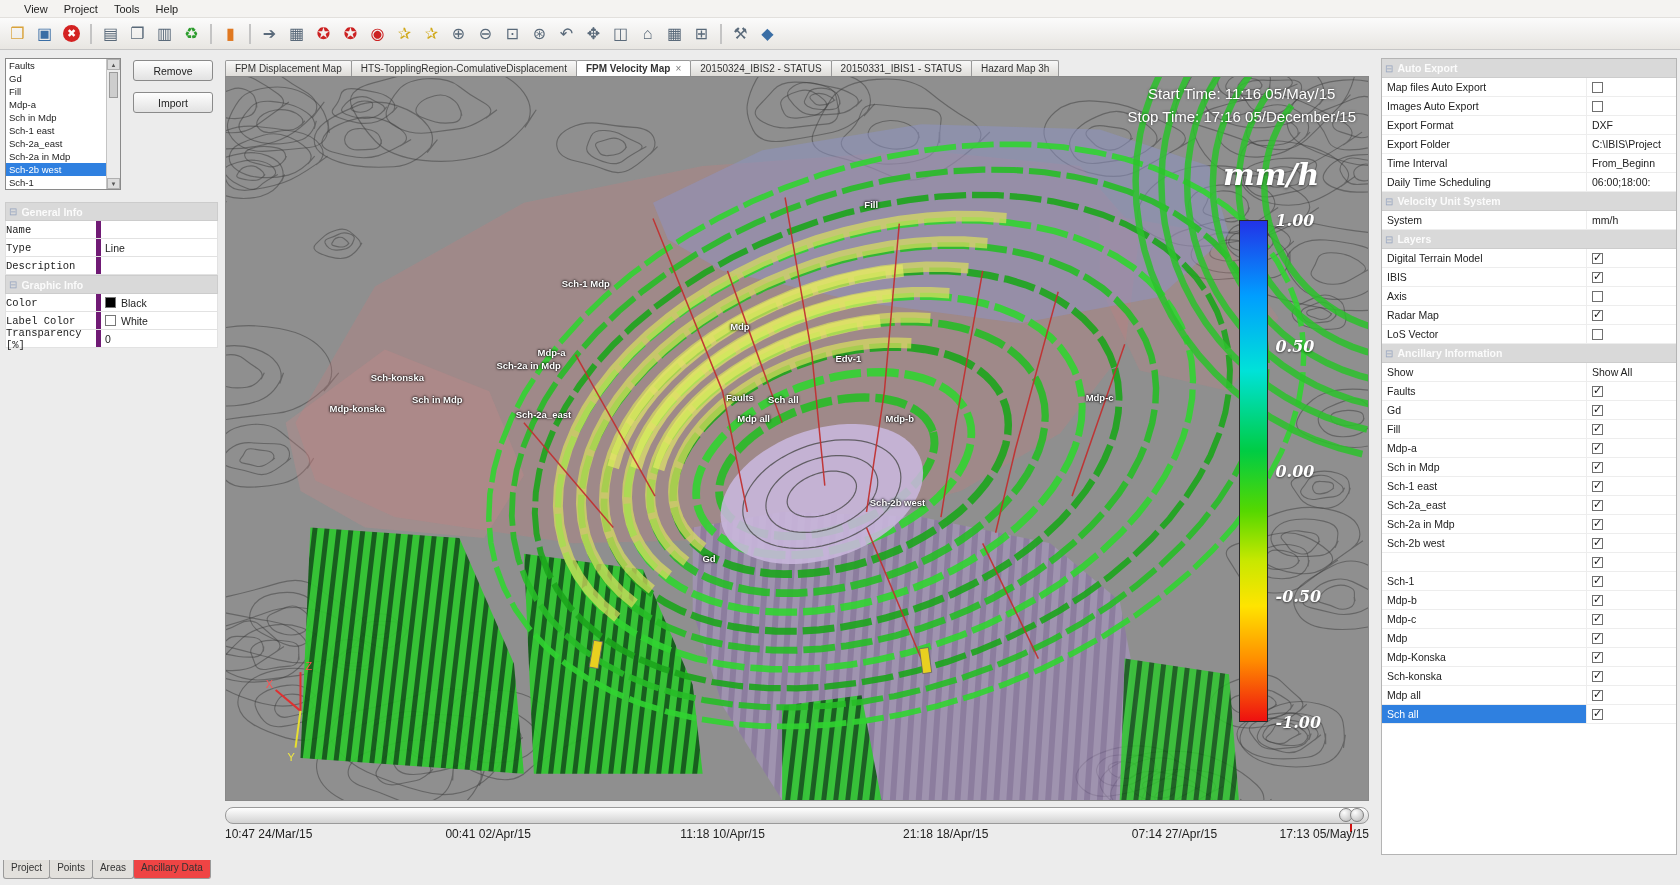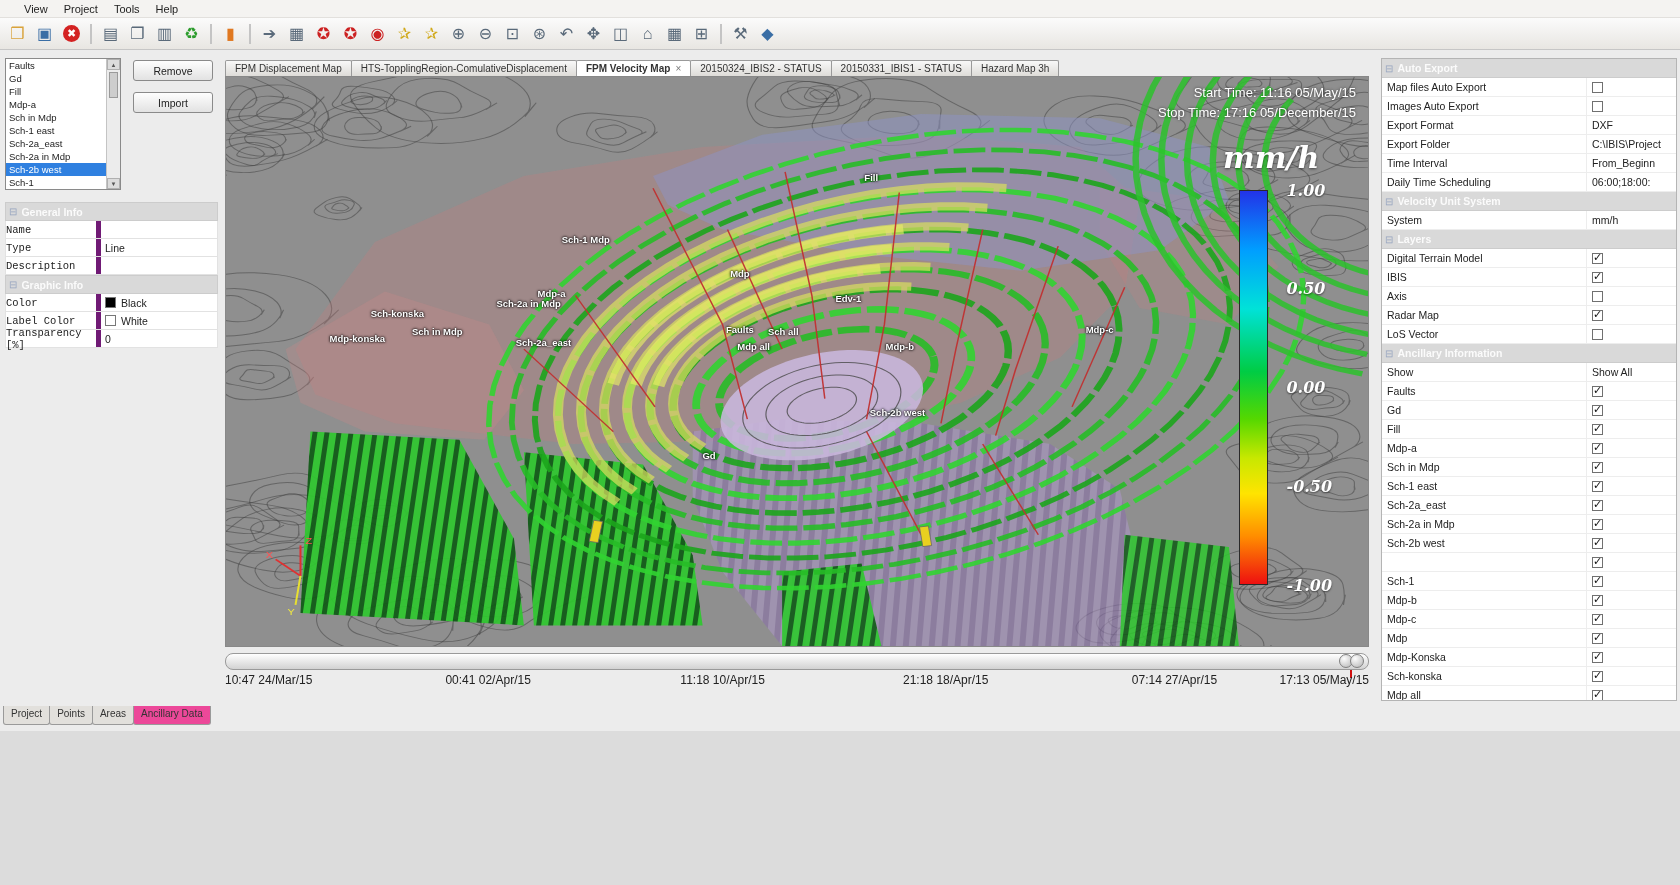--- a/index.html
+++ b/index.html
@@ -1,16 +1,16 @@
 <!DOCTYPE html>
 <html><head>
 <meta charset="utf-8">
 <style>
   html,body{margin:0;padding:0;background:#dcdcdc;}
-  .window{width:1680px;height:731px;background:#ececec;font-family:"Liberation Sans",sans-serif;
+  .window{width:1680px;height:885px;background:#ececec;font-family:"Liberation Sans",sans-serif;
           display:flex;flex-direction:column;overflow:hidden;position:relative;}
 
   
   .menubar{height:17px;background:#f4f3f1;display:flex;align-items:center;padding-left:16px;
            border-bottom:1px solid #e2e0dd;font-size:11px;color:#222;flex:0 0 auto;}
   .menu-item{padding:1px 8px;cursor:default;}
 
   
   .toolbar{height:31px;background:linear-gradient(#fbfbfb,#e8e6e2);display:flex;align-items:center;
            padding:0 4px;border-bottom:1px solid #c6c6c6;flex:0 0 auto;}
@@ -50,41 +50,41 @@
           font-size:10.5px;align-items:center;color:#222;}
   .pg-label{width:95px;border-right:5px solid #701a75;height:100%;display:flex;align-items:center;box-sizing:border-box;font-family:Liberation Mono, monospace;}
   .pg-value{flex:1;padding-left:4px;display:flex;align-items:center;gap:5px;overflow:hidden;}
   .swatch{display:none;width:11px;height:11px;border:1px solid #777;box-sizing:border-box;}
   .pg-row.sw .swatch{display:inline-block;}
 
   .lp-fill{flex:1;}
   .lp-tabs{display:flex;height:19px;padding-left:0px;}
   .lp-tab{font-size:10px;padding:2px 7px 3px;background:#e2e0dc;border:1px solid #9a9a9a;border-top:none;
           border-radius:0 0 3px 3px;margin-right:-1px;color:#333;white-space:nowrap;}
-  .lp-tab.active{background:#ec4899;z-index:2;position:relative;}
+  .lp-tab.active{background:#ef4444;z-index:2;position:relative;}
 
   
   .main{flex:1;display:flex;flex-direction:column;min-width:0;padding:8px 6px 44px 3px;box-sizing:border-box;}
   .tabbar{display:flex;height:18px;font-size:10px;flex:0 0 auto;align-items:flex-end;}
   .tab{display:flex;align-items:center;gap:5px;padding:2px 9px;background:linear-gradient(#f8f8f8,#dedcd8);
        border:1px solid #9a9a9a;border-bottom:none;margin-right:-1px;border-radius:2px 2px 0 0;color:#333;white-space:nowrap;}
   .tab.active{background:#fff;font-weight:bold;position:relative;z-index:2;}
   .tab .x{display:none;color:#777;font-size:10px;font-weight:normal;}
   .tab.closable .x{display:inline;}
 
   .map{position:relative;flex:1;min-height:0;border:1px solid #888;background:#8f8f8f;overflow:hidden;}
   .map svg{position:absolute;left:0;top:0;width:100%;height:100%;}
-  .times{position:absolute;top:6px;right:12px;text-align:right;color:#fff;font-size:13px;line-height:1.5;
+  .times{position:absolute;top:6px;right:12px;text-align:center;color:#fff;font-size:15px;line-height:1.5;
          text-shadow:0 0 3px rgba(0,0,0,.65);}
   .unit{position:absolute;left:87.3%;top:11%;color:#fff;font:italic bold 30px "DejaVu Serif",serif;
         text-shadow:0 1px 3px rgba(0,0,0,.55);}
   .cbar{position:absolute;left:88.7%;top:19.8%;width:2.5%;height:69.4%;border:1px solid #2a2a2a;box-sizing:border-box;
         background:linear-gradient(180deg,#2233e8 0%,#009eff 15%,#00e2d8 30%,#00cc44 46%,#55d800 58%,
                    #c8e800 68%,#ffe400 77%,#ff8c00 88%,#ee1010 100%);}
-  .cticks{position:absolute;left:91.9%;top:19.8%;height:69.4%;width:7%;margin-left:11px;}
+  .cticks{position:absolute;left:91.9%;top:19.8%;height:69.4%;width:7%;}
   .ctick{position:absolute;left:0;transform:translateY(-50%);color:#fff;font:italic bold 16px "DejaVu Serif",serif;
          text-shadow:0 1px 2px rgba(0,0,0,.6);}
   .mlabels{position:absolute;left:0;top:0;right:0;bottom:0;pointer-events:none;}
   .mlabel{position:absolute;transform:translate(-50%,-50%);color:#fff;font-size:9.5px;font-weight:bold;
           text-shadow:0 0 3px #000,0 0 2px #000;white-space:nowrap;}
 
   .timeline{margin-top:6px;flex:0 0 auto;}
   .track{position:relative;height:15px;border:1px solid #9a9a9a;border-radius:8px;background:linear-gradient(#ffffff,#d2d2d2);}
   .handle{position:absolute;right:4px;top:0px;display:flex;}
   .handle::before,.handle::after{content:"";width:12px;height:12px;border-radius:50%;

